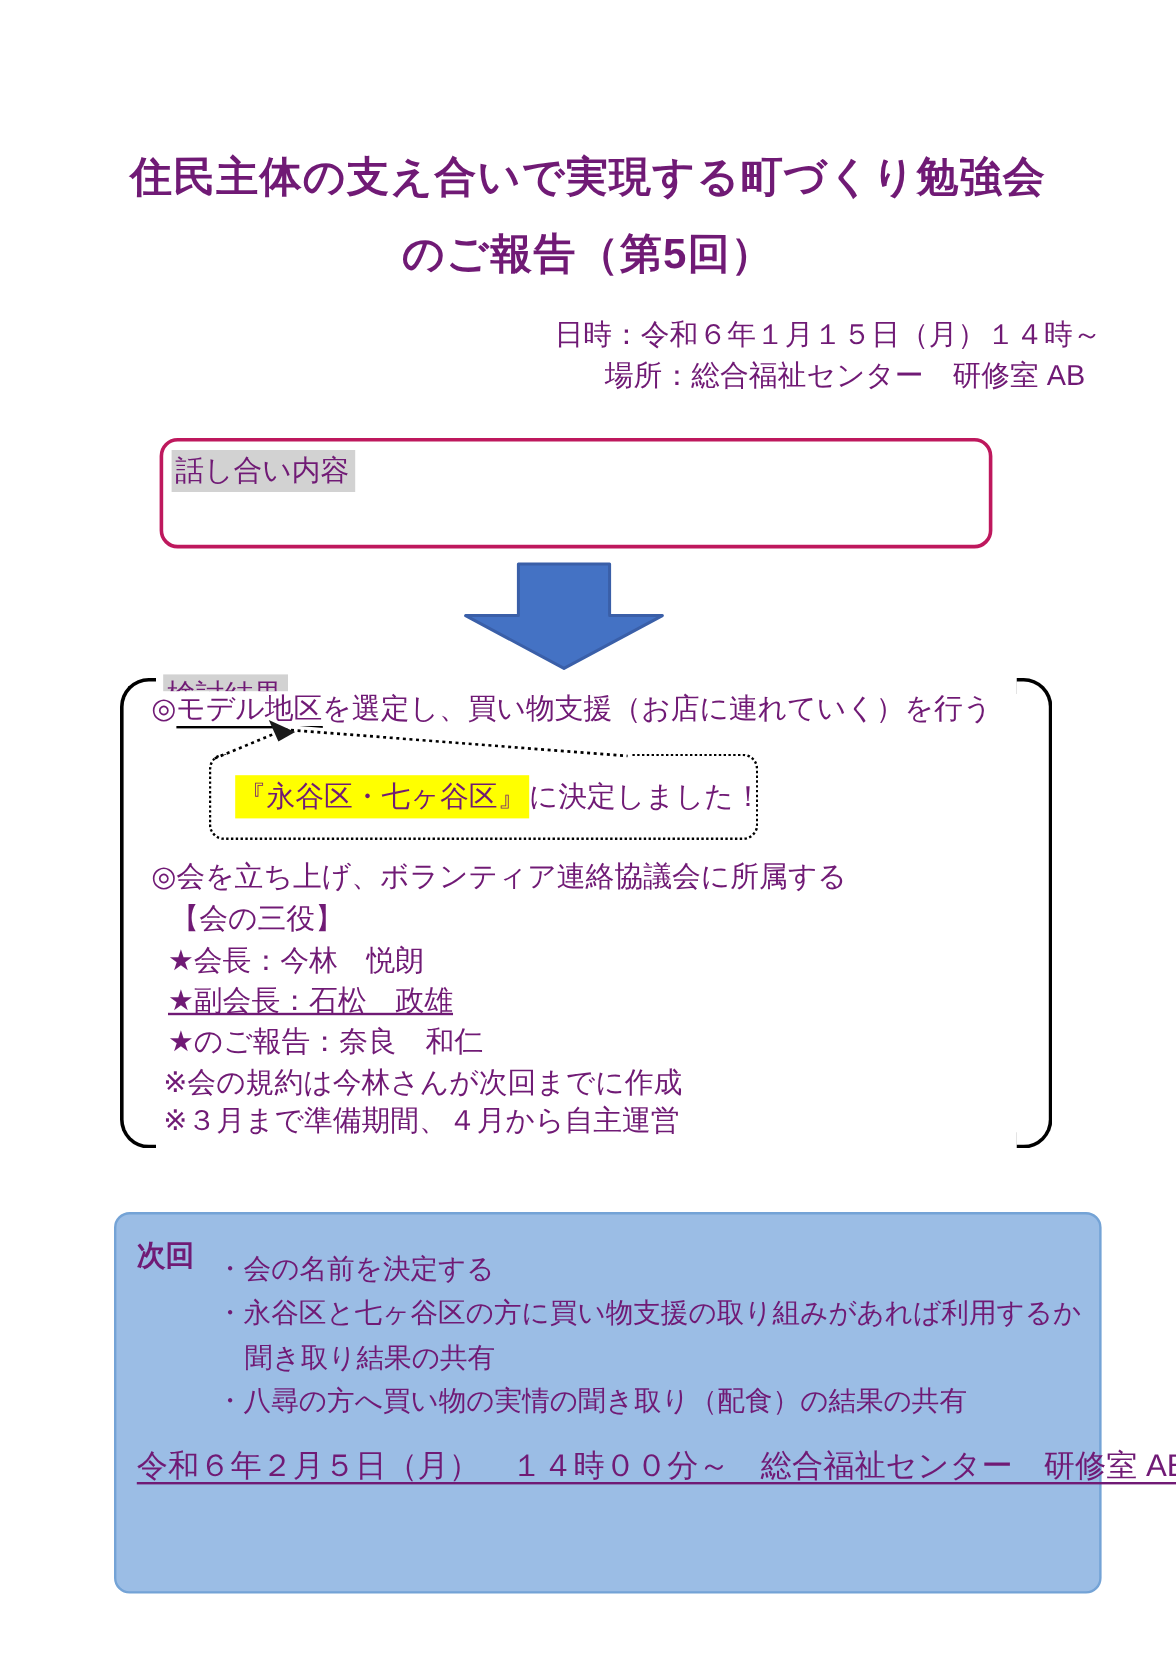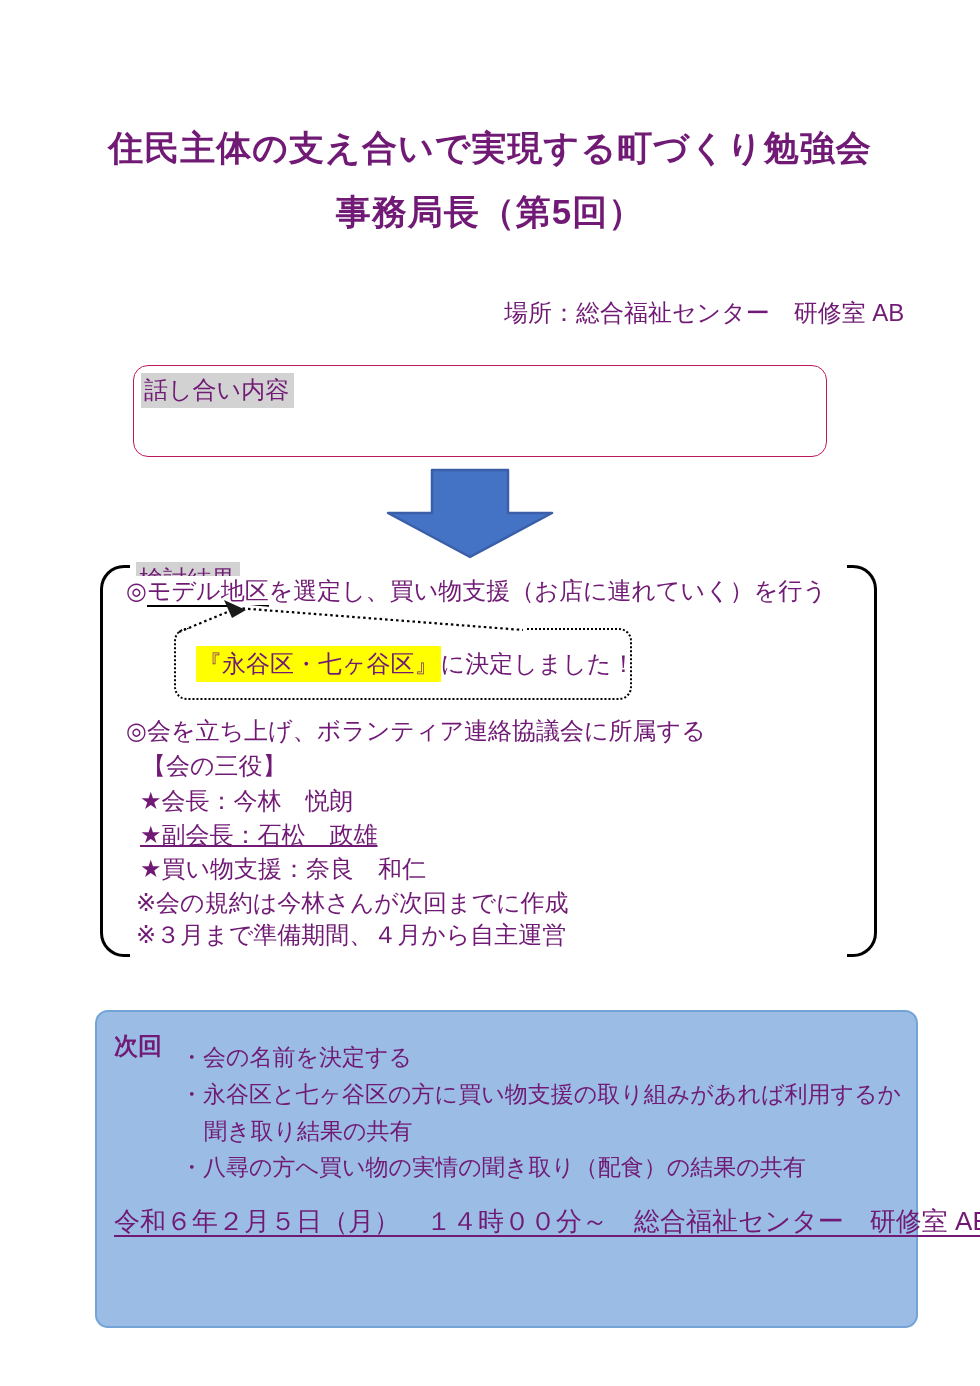--- a/index.html
+++ b/index.html
@@ -9,21 +9,21 @@
     font-family:"Liberation Sans","DejaVu Sans",sans-serif;color:#701a75;
   }
   
   .title{position:absolute;top:116px;left:0;width:100%;text-align:center;
     font-weight:bold;font-size:35px;line-height:64px;letter-spacing:1px;}
   
   .meta1{position:absolute;left:462px;top:263px;font-size:24px;white-space:pre;}
   .meta2{position:absolute;left:504px;top:297px;font-size:24px;white-space:pre;}
   
   .disc-box{position:absolute;left:133px;top:365px;width:694px;height:92px;
-    border:1px solid #be185d;border-radius:15px;box-sizing:border-box;}
+    border:3px solid #be185d;border-radius:15px;box-sizing:border-box;}
   .hl-gray{display:inline-block;background:#d2d2d2;padding:1px 5px 2px 3px;font-size:24px;margin-top:22px;}
   .disc-label{margin:7px 0 0 7px;}
   .disc-content{margin:5px 0 0 28px;font-size:24px;white-space:pre;}
   
   .down-arrow{position:absolute;left:385px;top:466px;width:170px;height:95px;}
   
   .results-lbl{position:absolute;left:136px;top:540px;}
   
   .bracket-l{position:absolute;left:100px;top:565px;width:30px;height:392px;
     border:3px solid #000;border-right:none;border-radius:24px 0 0 24px;box-sizing:border-box;}
@@ -58,23 +58,24 @@
   .schedule{position:absolute;left:17px;top:192px;font-size:26px;white-space:pre;
     text-decoration:underline;text-decoration-thickness:2px;text-underline-offset:5px;}
 </style>
 </head>
 <body>
 
 <div class="page">
 
   <div class="title">
     <div>住民主体の支え合いで実現する町づくり勉強会</div>
-    <div>事務局長（第5回）</div>
+    <div>のご報告（第5回）</div>
   </div>
 
+  <div class="meta1">日時：令和６年１月１５日（月）１４時～</div>
   <div class="meta2">場所：総合福祉センター　研修室 AB</div>
 
   <div class="disc-box">
     <span class="hl-gray disc-label">話し合い内容</span>
   </div>
 
   <svg class="down-arrow" viewBox="385 466 170 95" xmlns="http://www.w3.org/2000/svg">
     <polygon points="432,470 508,470 508,513 552,513 470,557 388,513 432,513" fill="#4472c4" stroke="#3a5fa8" stroke-width="2.5" stroke-linejoin="round"></polygon>
   </svg>
 
@@ -91,21 +92,21 @@
     <polygon points="237,604 526,628 526,634 178,634" fill="#ffffff"></polygon>
     <line x1="237" y1="608" x2="523" y2="630" stroke="#000" stroke-width="2.2" stroke-dasharray="2.5 3"></line>
     <line x1="237" y1="608" x2="179" y2="632" stroke="#000" stroke-width="2.2" stroke-dasharray="2.5 3"></line>
     <polygon points="224,600 246,610 232,618" fill="#1a1a1a"></polygon>
   </svg>
 
   <div class="line l-assoc">◎会を立ち上げ、ボランティア連絡協議会に所属する</div>
   <div class="line l-roles-h">【会の三役】</div>
   <div class="line l-role0">★会長：今林　悦朗</div>
   <div class="line l-role1">★副会長：石松　政雄</div>
-  <div class="line l-role2">★買い物支援：奈良　和仁</div>
+  <div class="line l-role2">★のご報告：奈良　和仁</div>
   <div class="line l-note0">※会の規約は今林さんが次回までに作成</div>
   <div class="line l-note1">※３月まで準備期間、４月から自主運営</div>
 
   <div class="next-box">
     <span class="next-label">次回</span>
     <div class="agenda a0">・会の名前を決定する</div>
     <div class="agenda a1">・永谷区と七ヶ谷区の方に買い物支援の取り組みがあれば利用するか</div>
     <div class="agenda a2">聞き取り結果の共有</div>
     <div class="agenda a3">・八尋の方へ買い物の実情の聞き取り（配食）の結果の共有</div>
     <div class="schedule">令和６年２月５日（月）　１４時００分～　総合福祉センター　研修室 AB</div>

